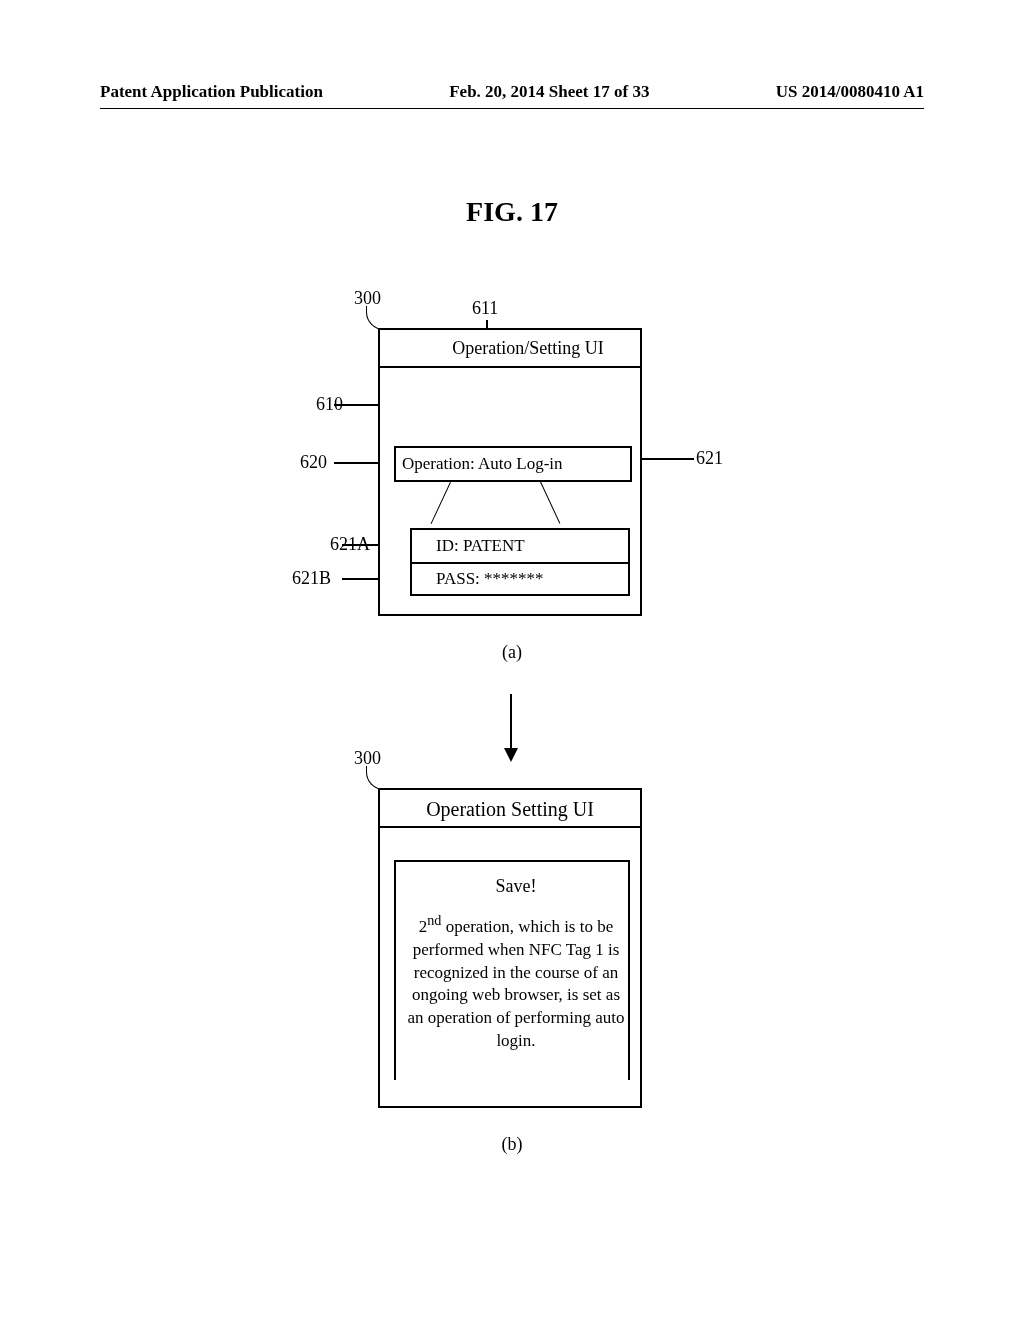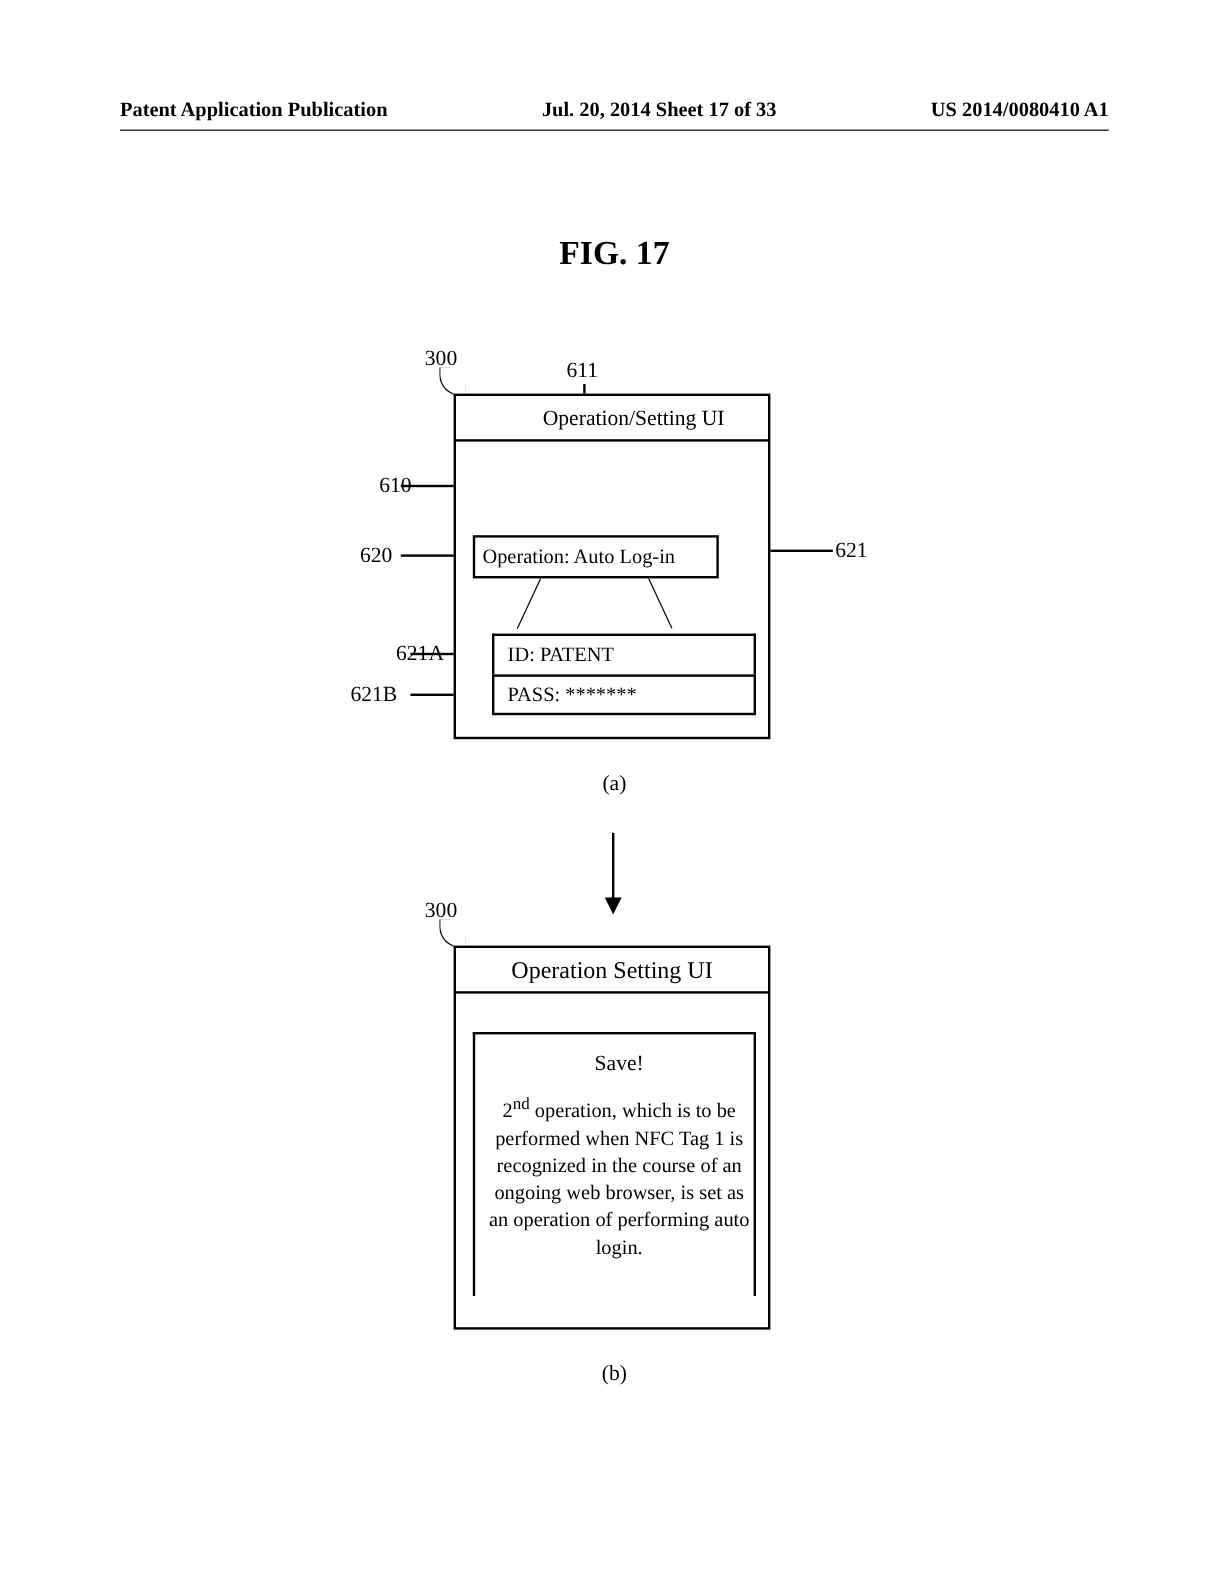--- a/index.html
+++ b/index.html
@@ -55,23 +55,23 @@
     top: 8px;
     left: 0;
     width: 100%;
     text-align: center;
     font-size: 18px;
     padding-left: 36px;
   }
   .hrA { position:absolute; top: 36px; left:0; width:100%; border-top:2px solid #000; }
 
   .row610 { position:absolute; top: 58px; left: 14px; width: 236px; height: 36px; border:2px solid #000; display:flex; align-items:center; padding-left:6px; font-size:17px; }
-  .row620 { position:absolute; top: 116px; left: 14px; width: 205px; height: 36px; border:2px solid #000; display:flex; align-items:center; padding-left:6px; font-size:17px; }
-
-  .subbox { position:absolute; left: 30px; width: 220px; border-top:2px solid #000; border-left:2px solid #000; border-right:2px solid #000; display:flex; align-items:center; padding-left:11px; font-size:17px; height:34px; }
+  .row620 { position:absolute; top: 116px; left: 14px; width: 238px; height: 36px; border:2px solid #000; display:flex; align-items:center; padding-left:6px; font-size:17px; }
+
+  .subbox { position:absolute; left: 30px; width: 220px; border-top:2px solid #000; border-left:2px solid #000; border-right:2px solid #000; display:flex; align-items:center; padding-left:24px; font-size:17px; height:34px; }
   .row621A { top: 198px; }
   .row621B { top: 232px; border-bottom:2px solid #000; }
 
   
   .lead620sub {
     position:absolute;
     left: 70px;
     top: 152px;
     width: 90px;
     height: 46px;
@@ -161,21 +161,21 @@
     border-right: none;
     border-top: none;
     border-radius: 0 0 0 18px;
   }
 </style>
 </head>
 <body>
 
 <div class="header">
   <span>Patent Application Publication</span>
-  <span>Jul. 20, 2014  Sheet 17 of 33</span>
+  <span>Feb. 20, 2014  Sheet 17 of 33</span>
   <span>US 2014/0080410 A1</span>
 </div>
 <div class="header-line"></div>
 
 <div class="fig-title">FIG. 17</div>
 
 <div class="ref-300a">300</div>
 <div class="curve300a"></div>
 
 <div class="ref-611">611</div>

